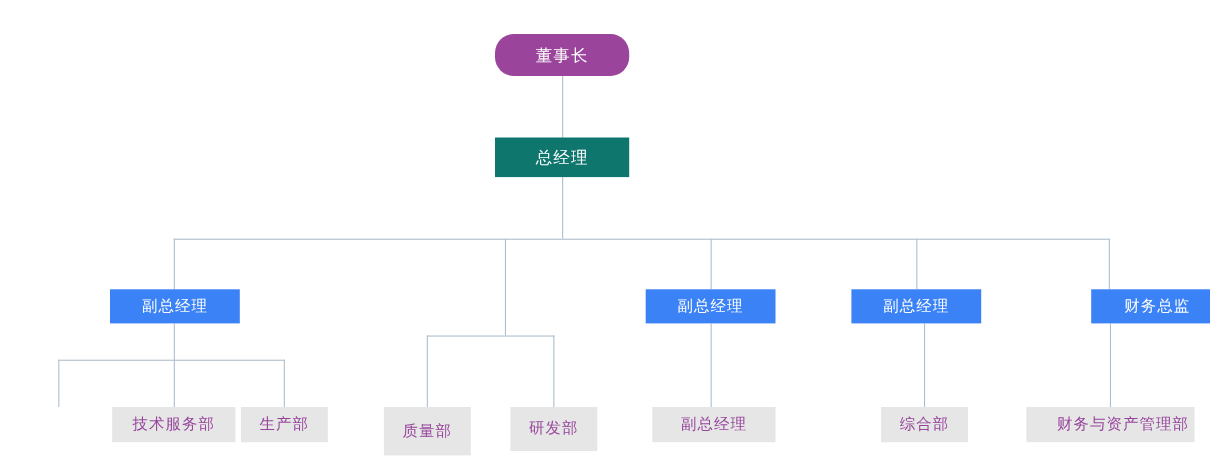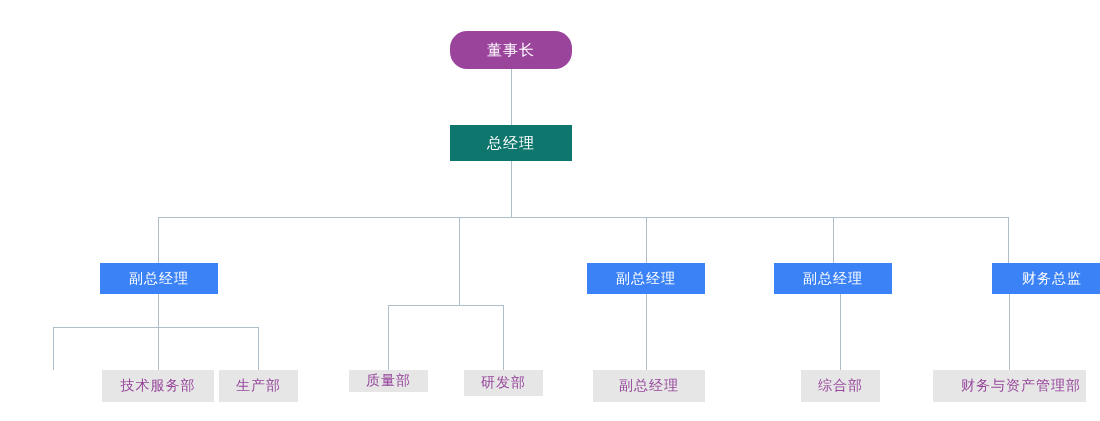--- a/index.html
+++ b/index.html
@@ -120,25 +120,25 @@
 
 
   <div class="node level-4" style="left:102px; top:370px; width:112px; height:32px;">
     <span>技术服务部</span>
   </div>
 
   <div class="node level-4" style="left:219px; top:370px; width:79px; height:32px;">
     <span>生产部</span>
   </div>
 
-  <div class="node level-4" style="left:349px; top:370px; width:79px; height:22px;">
+  <div class="node level-4" style="left:349px; top:370px; width:79px; height:44px;">
     <span>质量部</span>
   </div>
 
-  <div class="node level-4" style="left:464px; top:370px; width:79px; height:26px;">
+  <div class="node level-4" style="left:464px; top:370px; width:79px; height:40px;">
     <span>研发部</span>
   </div>
 
   <div class="node level-4" style="left:593px; top:370px; width:112px; height:32px;">
     <span>副总经理</span>
   </div>
 
   <div class="node level-4" style="left:801px; top:370px; width:79px; height:32px;">
     <span>综合部</span>
   </div>

